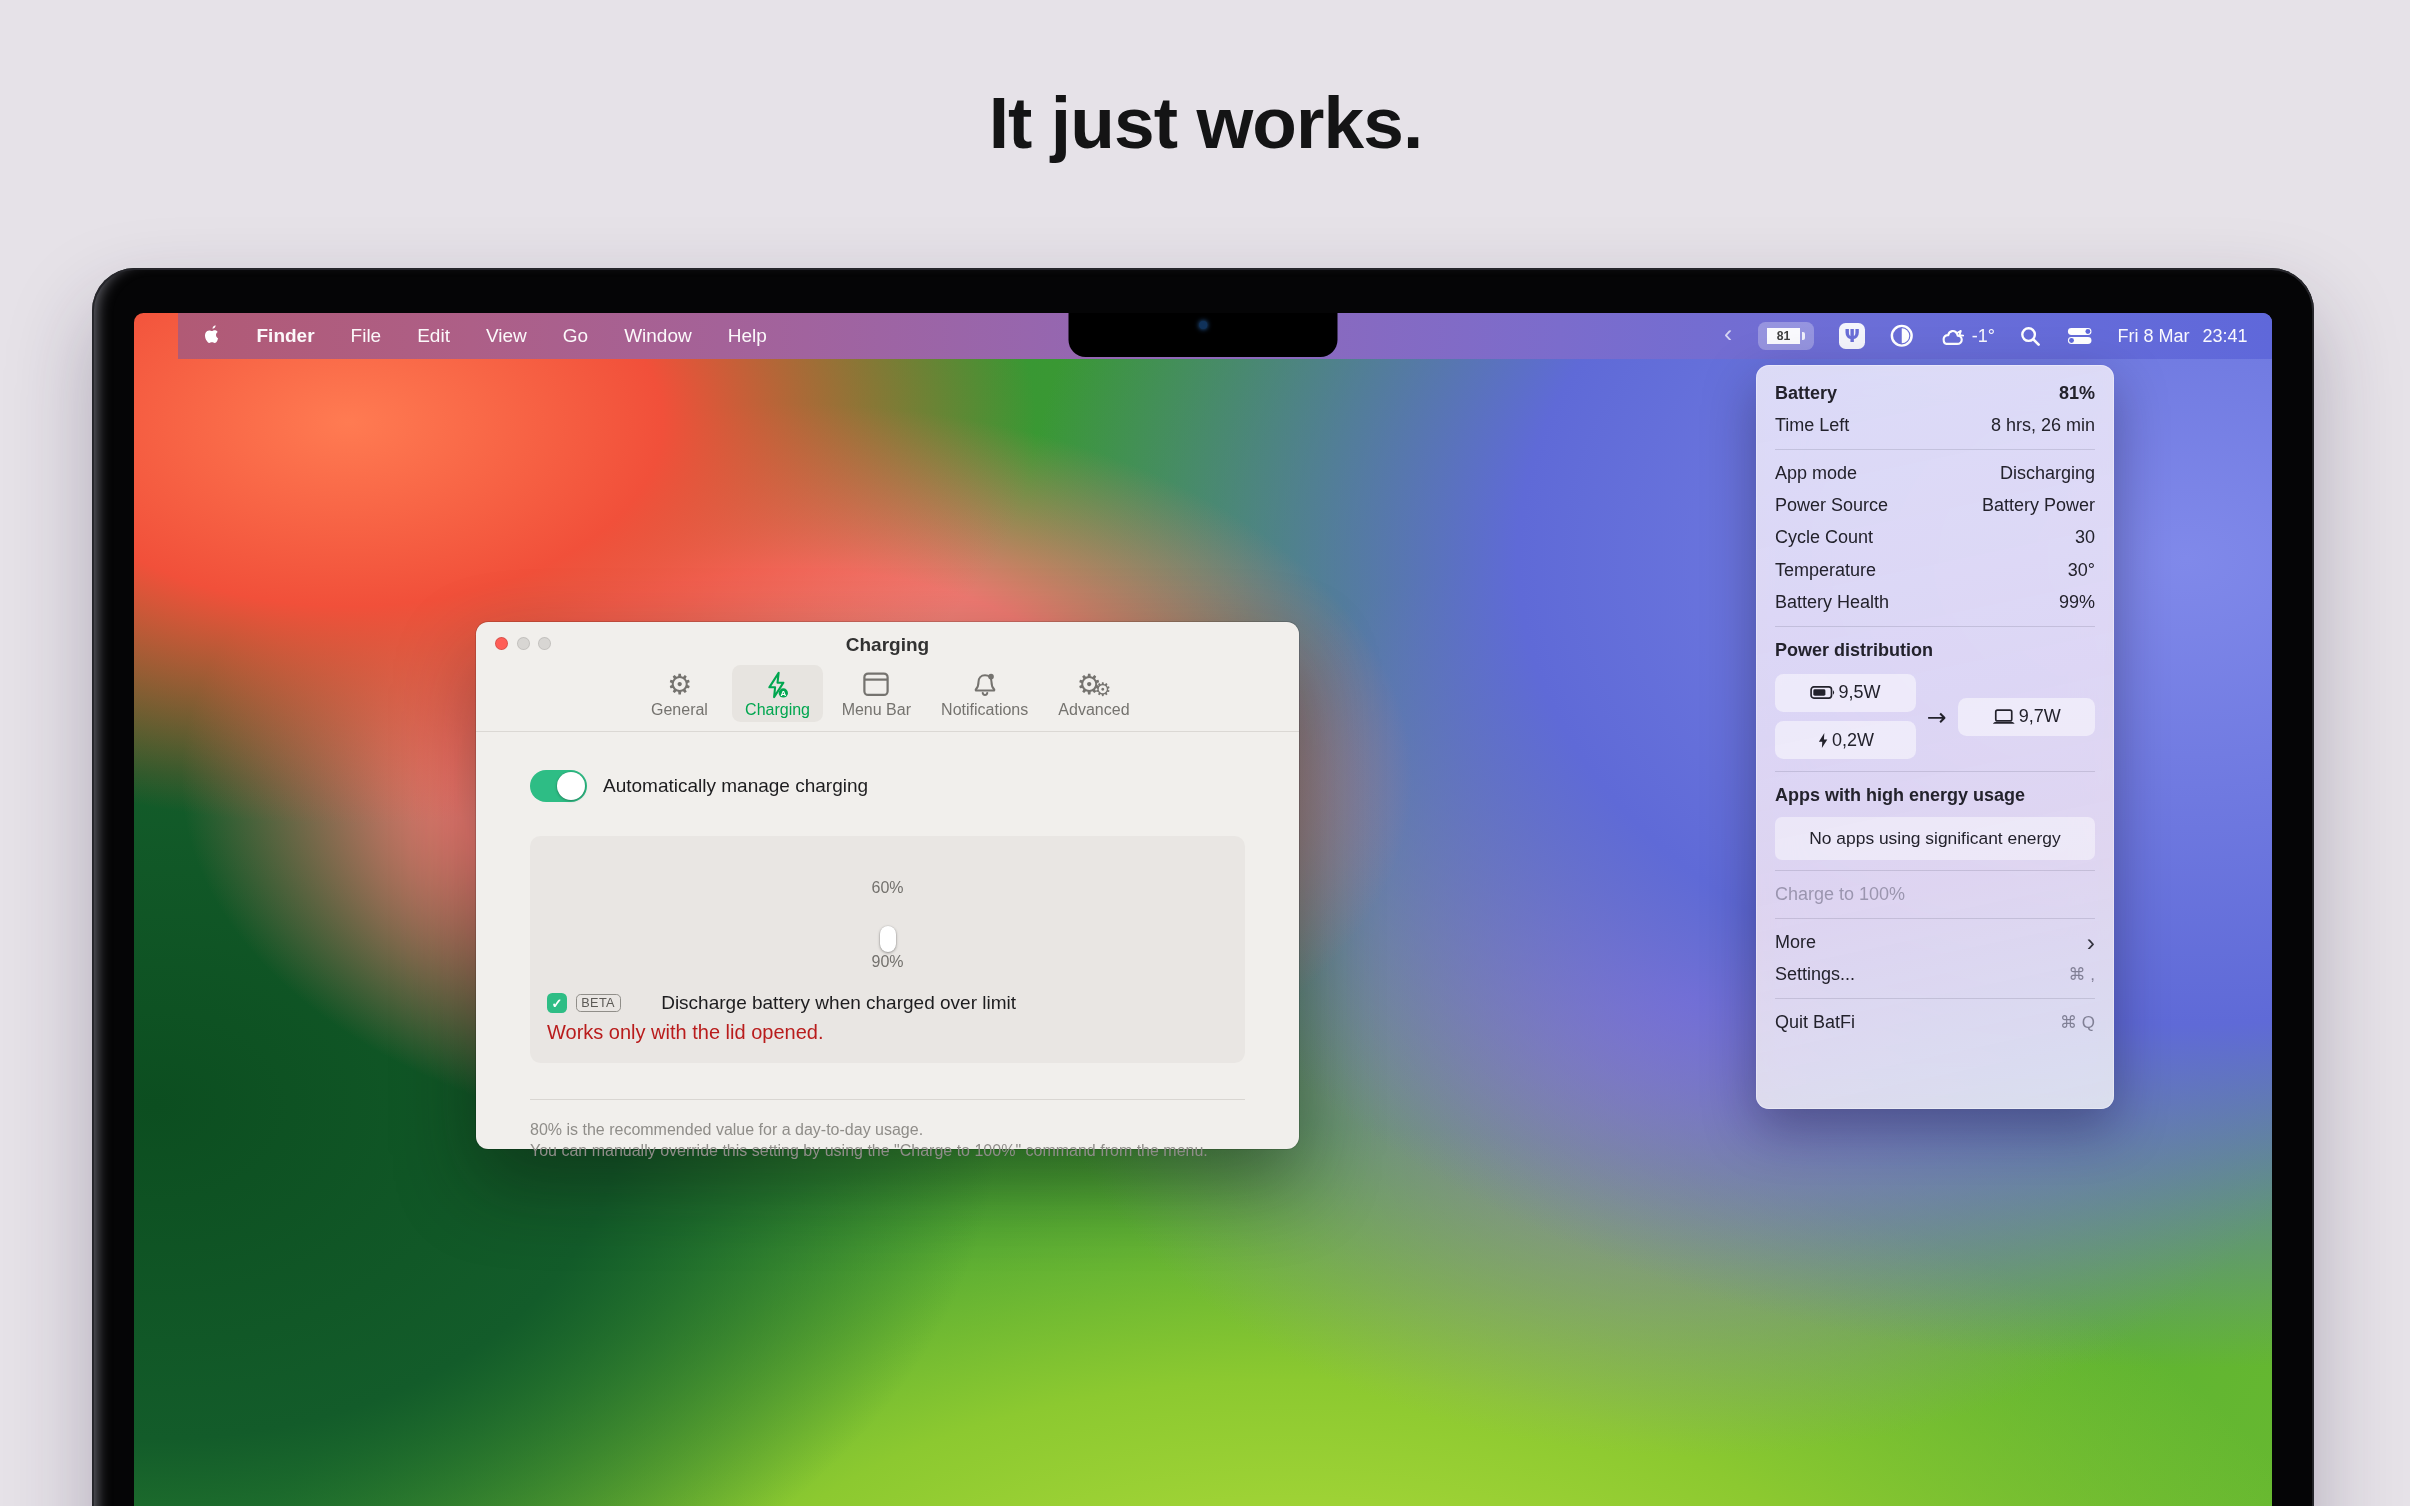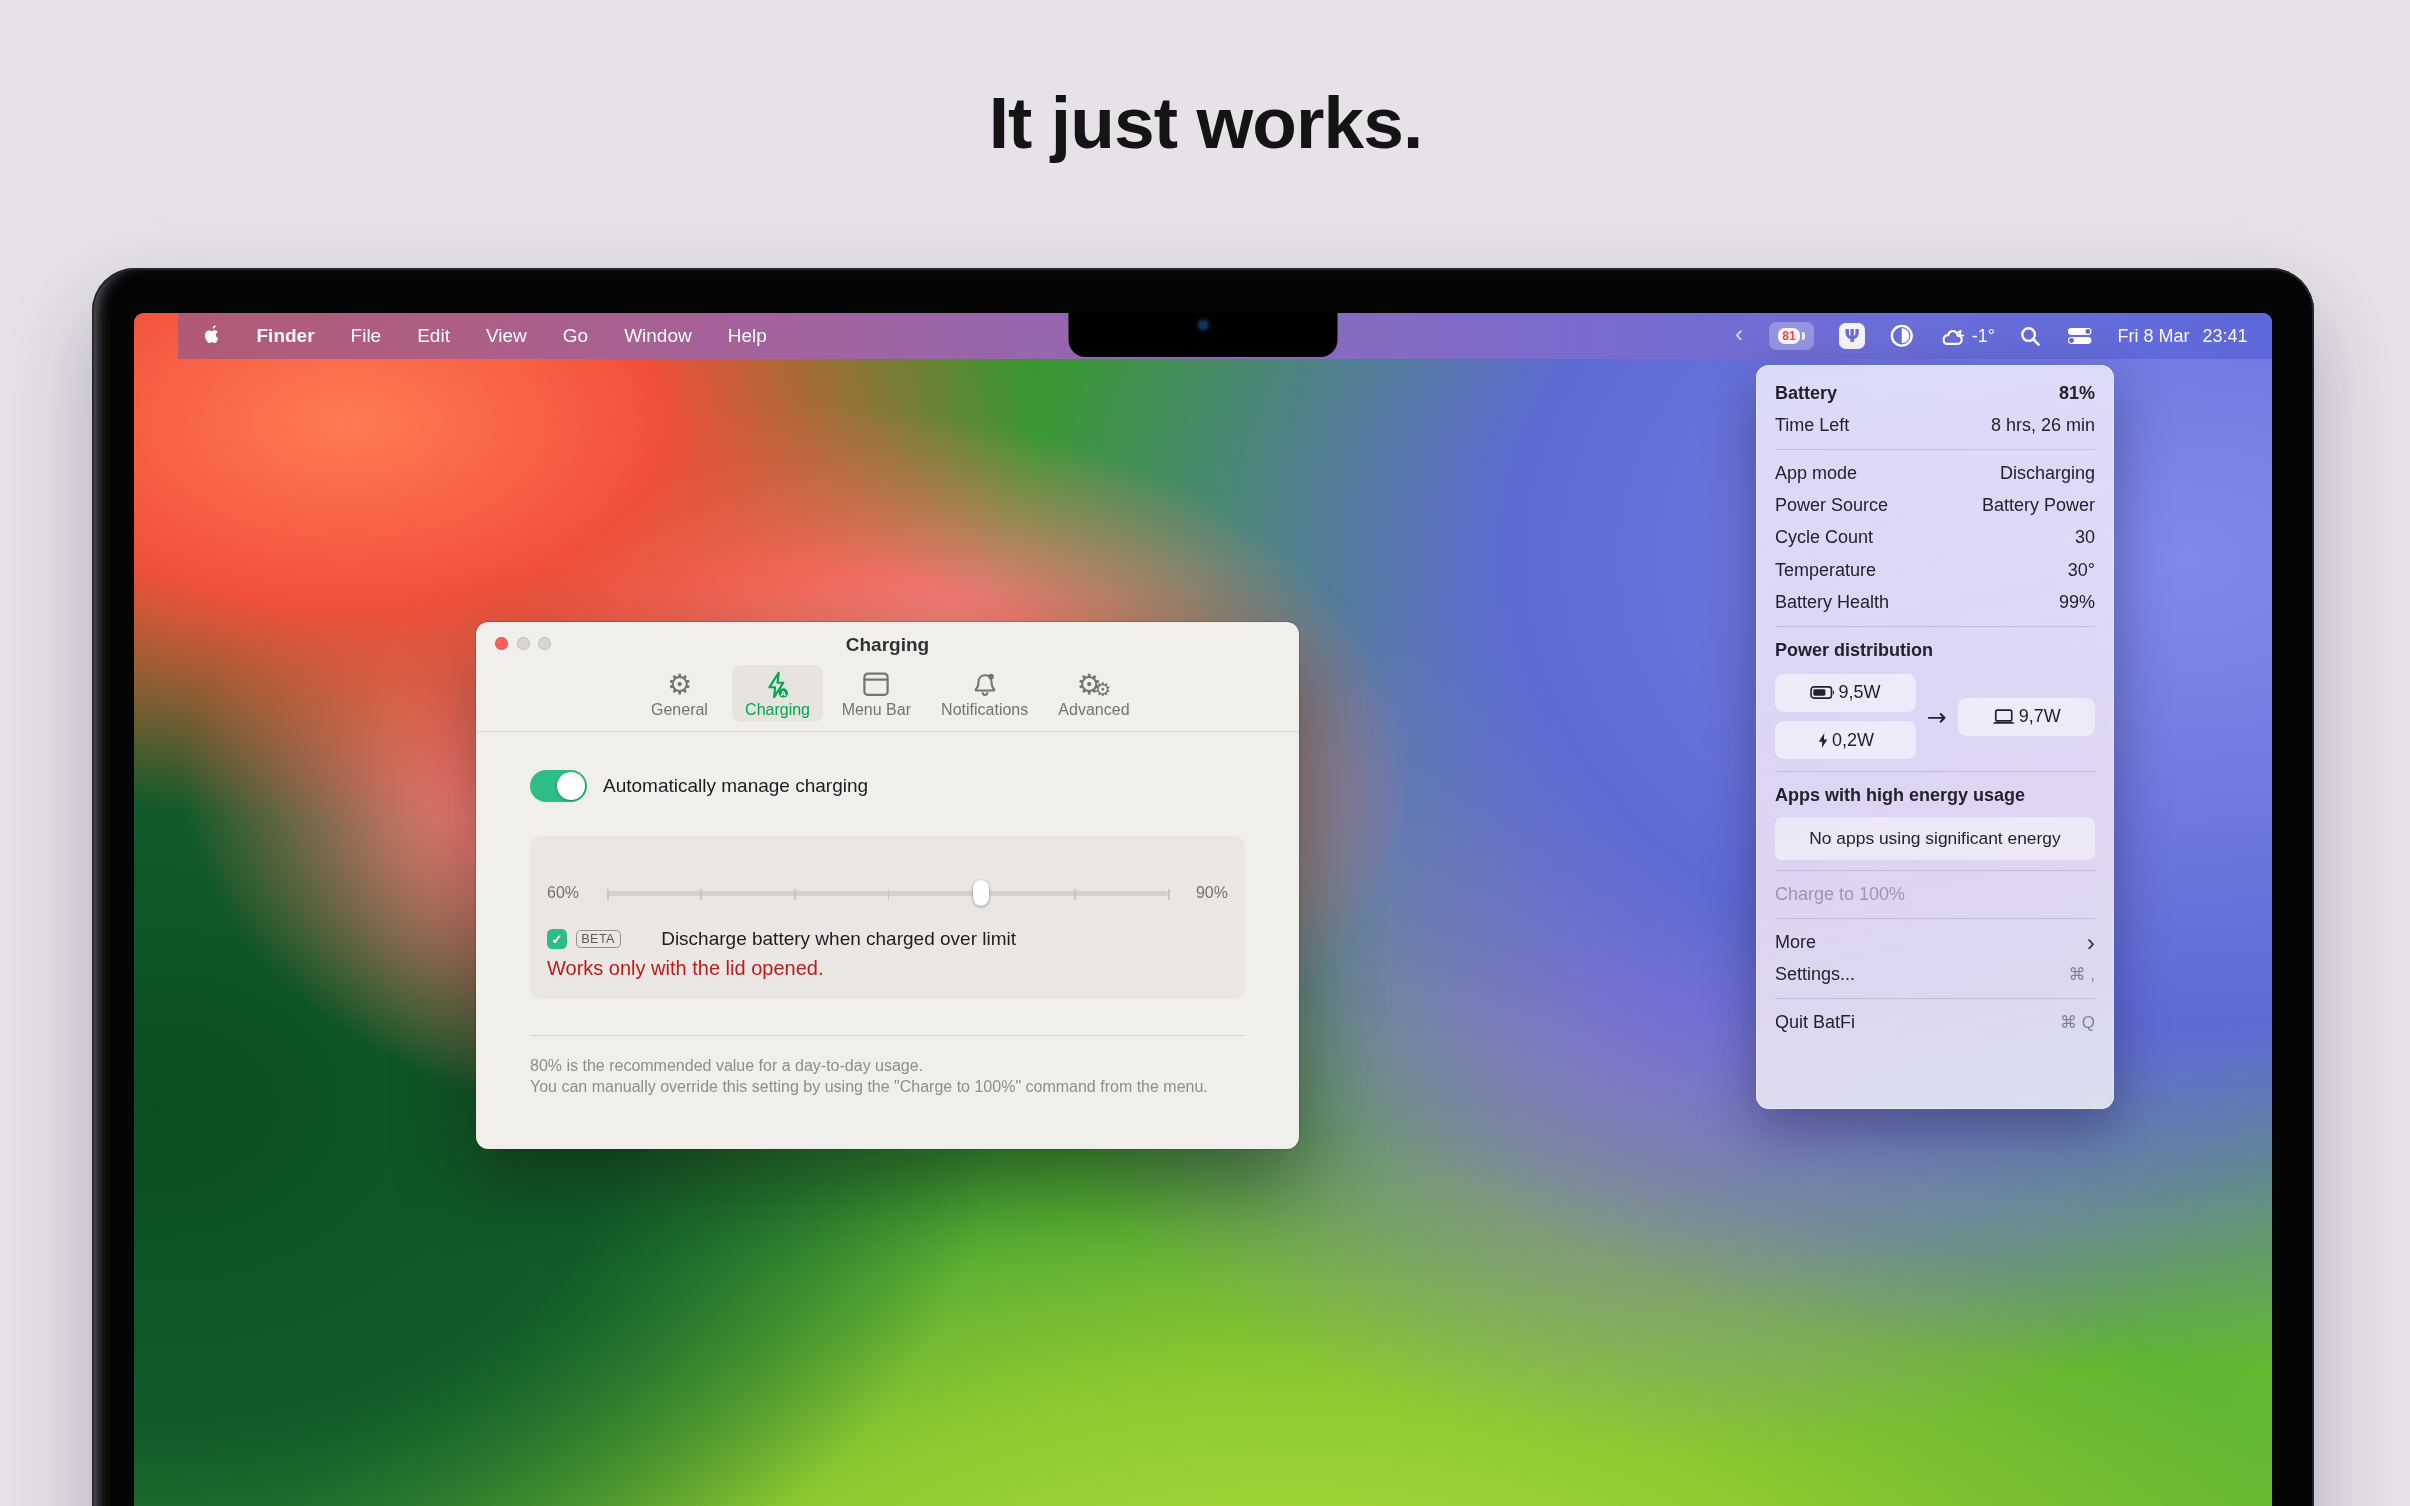--- a/index.html
+++ b/index.html
@@ -45,22 +45,22 @@
     background:linear-gradient(90deg,#b15a75 0%,#ad5f87 14%,#a1639e 30%,#9068b8 48%,#7b6ccc 66%,#6a6ed8 82%,#5f68da 100%);
     color:rgba(255,255,255,.96);font-size:19px;margin-left:44px;
   }
   .mb-left{display:flex;align-items:center;gap:36px;}
   .mb-left .mb-item{cursor:default;}
   .mb-app{font-weight:700;}
   .mb-right{margin-left:auto;display:flex;align-items:center;gap:25.4px;font-size:18px;}
   .mb-chevron{font-size:24.5px;line-height:1;opacity:.75;margin-top:-3.8px;}
   .batt-pill{display:flex;align-items:center;gap:1.9px;background:rgba(255,255,255,.27);
     border-radius:7.5px;padding:5.6px 9.4px;}
-  .batt-body{width:22px;height:16px;background:rgba(255,255,255,.95);border-radius:7px;
-    display:grid;place-items:center;font-size:12.2px;font-weight:700;color:#ef4444;}
+  .batt-body{width:33px;height:16px;background:rgba(255,255,255,.95);border-radius:0;
+    display:grid;place-items:center;font-size:12.2px;font-weight:700;color:#404040;}
   .batt-nub{width:2.8px;height:7.5px;background:rgba(255,255,255,.85);border-radius:0 1.9px 1.9px 0;}
   .sq-icon{width:25.4px;height:25.4px;border-radius:6.6px;background:rgba(255,255,255,.93);
     display:grid;place-items:center;color:#6a6ed7;font-size:18px;font-weight:700;
     font-family:"DejaVu Sans",sans-serif;}
   .mb-weather{display:flex;align-items:center;gap:6.6px;}
   .mb-clock{display:flex;gap:13px;}
   .mb-ico svg{display:block;}
   
   .panel{
     position:absolute;left:1622px;top:52px;width:358px;height:744px;z-index:35;
@@ -108,21 +108,21 @@
   .glyph.small{font-size:19px;margin:9.4px 0 0 -7.5px;}
   .toolbar-divider{height:0.9px;background:#dbd8d4;}
   .content{padding:0 54px;}
   .toggle-row{margin-top:38px;display:flex;align-items:center;gap:16px;}
   .switch{width:57px;height:32px;border-radius:16px;background:#2ebd85;position:relative;flex:none;}
   .knob{position:absolute;right:1.9px;top:1.9px;width:28px;height:28px;border-radius:50%;background:#fff;
     box-shadow:0 0.9px 2.8px rgba(0,0,0,.3),0 0 0 0.5px rgba(0,0,0,.08);}
   .toggle-label{font-size:19px;color:#1d1d1f;}
   .groupbox{margin-top:34px;background:#e9e6e3;border-radius:10.4px;padding:20px 17px 19px;}
   .gb-title{font-size:19px;color:#1d1d1f;}
-  .slider-row{margin-top:23.5px;display:flex;align-items:center;gap:28px;}
+  .slider-row{margin-top:23.5px;display:flex;align-items:center;gap:28px;flex-direction:column;}
   .slider-minmax{font-size:16px;color:#73716d;flex:none;}
   .track-wrap{flex:1;position:relative;height:28px;}
   .track{position:absolute;top:12.2px;left:0;right:0;height:4.7px;background:#d4d1cd;border-radius:2.4px;}
   .tick{position:absolute;top:9.4px;width:1.9px;height:11.3px;background:#c8c5c1;}
   .thumb{position:absolute;top:0.9px;width:16px;height:26px;border-radius:8px;background:#fff;
     box-shadow:0 0.9px 2.8px rgba(0,0,0,.38),0 0 0 0.5px rgba(0,0,0,.07);}
   .check-row{margin-top:21px;display:flex;align-items:center;gap:8.5px;}
   .checkbox{width:20px;height:20px;border-radius:5.2px;background:#2ebd85;color:#fff;
     display:grid;place-items:center;font-size:13px;font-weight:700;flex:none;}
   .beta{border:1.4px solid #908e89;color:#5c5a56;border-radius:4.7px;font-size:12.7px;

